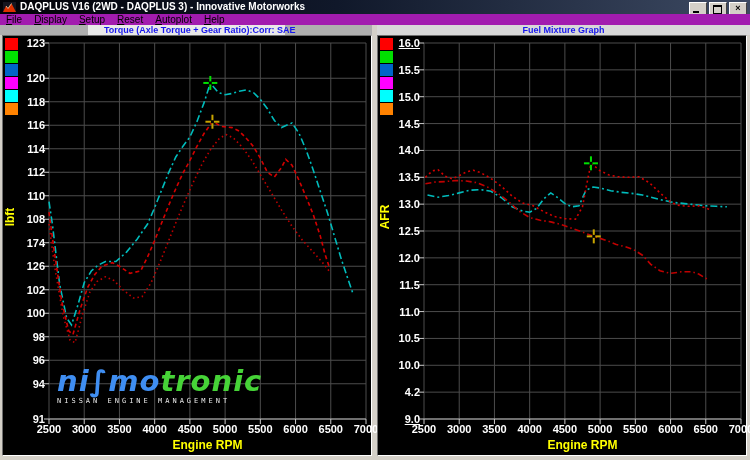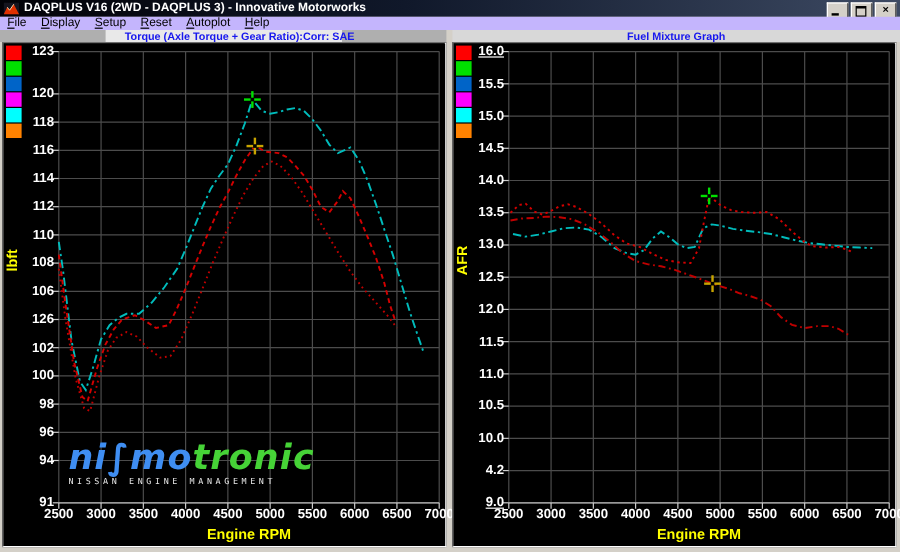--- a/index.html
+++ b/index.html
@@ -15,21 +15,21 @@
   .winbtns{position:absolute;right:3px;top:2px;display:flex;gap:2px;}
   .winbtn{width:16px;height:12px;background:#d4d0c8;border:1px solid;
     border-color:#fff #404040 #404040 #fff;font-size:9px;line-height:10px;
     text-align:center;color:#000;font-weight:bold;position:relative;}
   .glyph-min{position:absolute;left:3px;bottom:2px;width:6px;height:2px;background:#000;}
   .glyph-max{position:absolute;left:3px;top:2px;width:7px;height:6px;
     border:1px solid #000;border-top-width:2px;}
 
   
   .menubar{position:absolute;left:0;top:14px;width:750px;height:11px;
-    background:#c4b5fd;font-size:10px;color:#000;line-height:11px;}
+    background:#a21caf;font-size:10px;color:#000;line-height:11px;}
   .menu-item{display:inline-block;padding:0 6px;cursor:default;}
 
   
   .hdr-left{position:absolute;left:0;top:25px;width:372px;height:10px;background:#afafaf;}
   .hdr-right{position:absolute;left:377px;top:25px;width:373px;height:10px;background:#d8d8d8;}
   .hdr-box{position:absolute;left:88px;top:0;width:197px;height:10px;background:#e9e9e9;
     display:flex;justify-content:space-between;align-items:center;padding:0 16px;box-sizing:border-box;}
   .hdr-txt{color:#1717ee;font-size:9px;font-weight:bold;white-space:nowrap;line-height:10px;}
   .hdr-right .hdr-txt{display:block;text-align:center;width:100%;}
 
@@ -170,21 +170,21 @@
   </div>
   <div class="axis-title-x">Engine RPM</div>
 <div class="ytick" style="top: 1px;">123</div>
     <div class="ytick" style="top: 36.25px;">120</div>
     <div class="ytick" style="top: 59.75px;">118</div>
     <div class="ytick" style="top: 83.25px;">116</div>
     <div class="ytick" style="top: 106.75px;">114</div>
     <div class="ytick" style="top: 130.25px;">112</div>
     <div class="ytick" style="top: 153.75px;">110</div>
     <div class="ytick" style="top: 177.25px;">108</div>
-    <div class="ytick" style="top: 200.75px;">106</div>
+    <div class="ytick" style="top: 200.75px;">174</div>
     <div class="ytick" style="top: 224.25px;">126</div>
     <div class="ytick" style="top: 247.75px;">102</div>
     <div class="ytick" style="top: 271.25px;">100</div>
     <div class="ytick" style="top: 294.75px;">98</div>
     <div class="ytick" style="top: 318.25px;">96</div>
     <div class="ytick" style="top: 341.75px;">94</div>
     <div class="ytick" style="top: 377px;">91</div>
     <div class="xtick" style="left: 26px;">2500</div>
     <div class="xtick" style="left: 61.2222px;">3000</div>
     <div class="xtick" style="left: 96.4444px;">3500</div>

